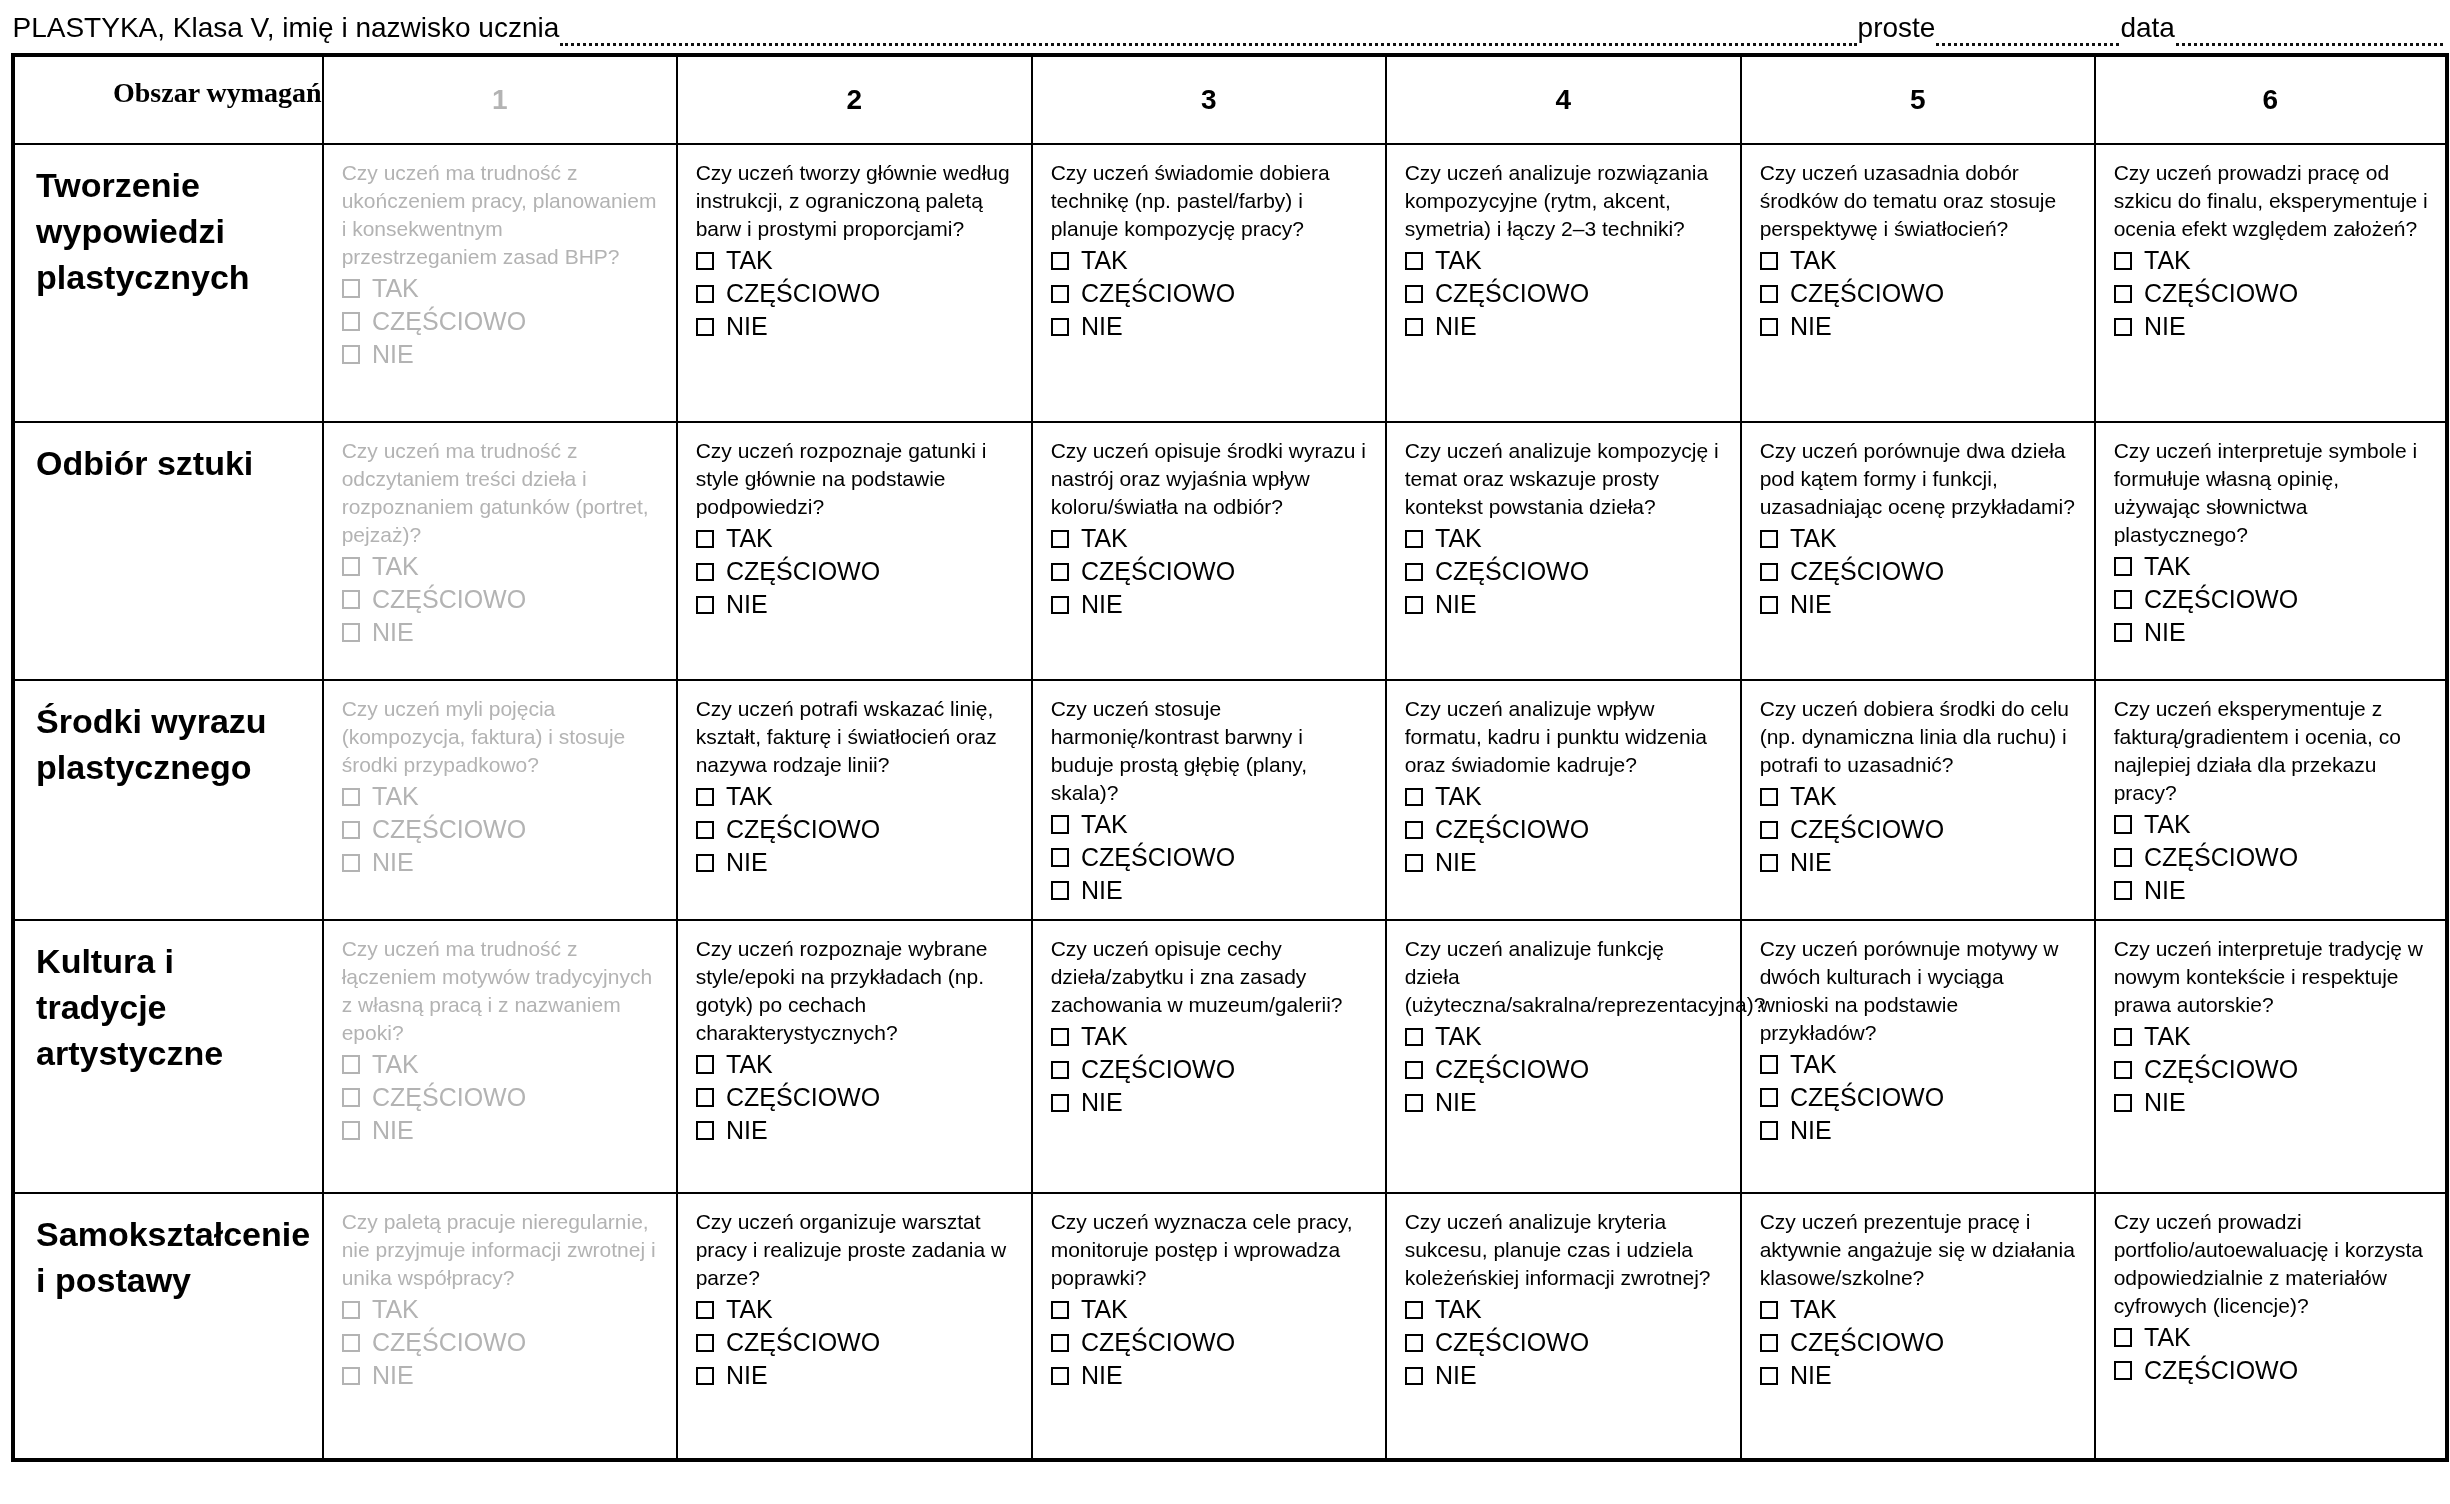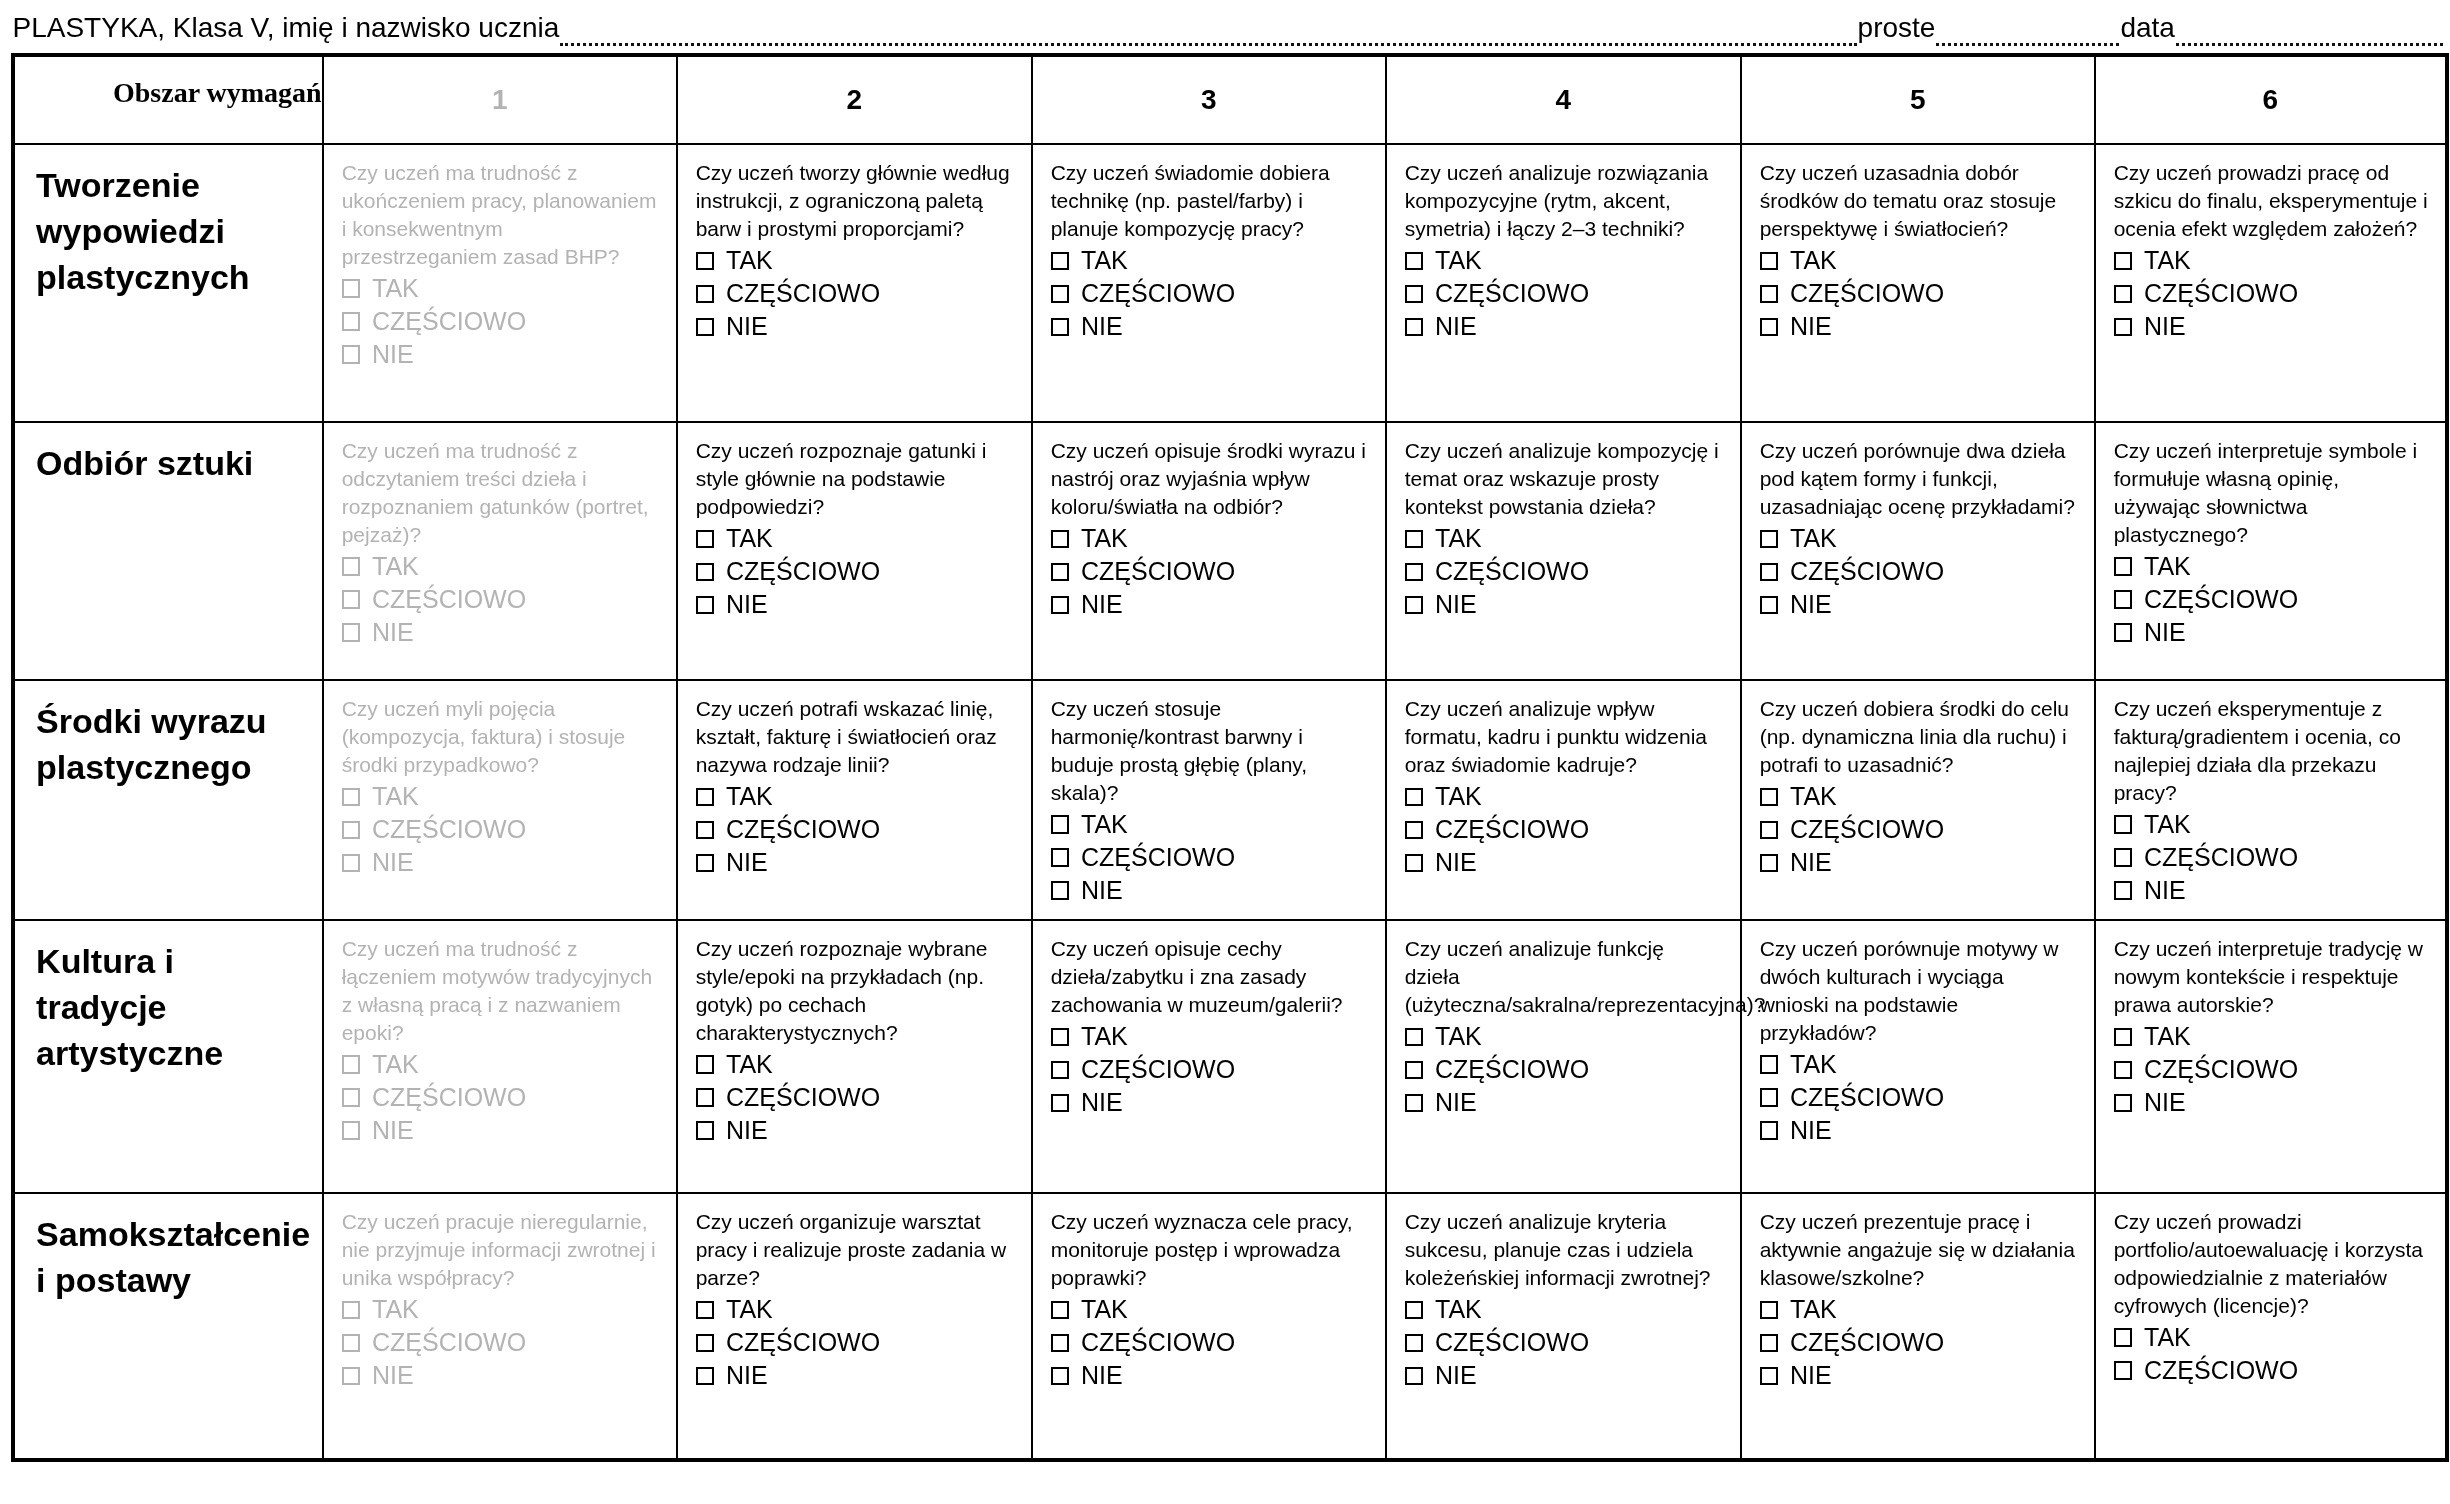--- a/index.html
+++ b/index.html
@@ -490,21 +490,21 @@
           </div>
           <div class="opt">
             <span class="cb"></span>
             <span>NIE</span>
           </div>
         </td>
       </tr>
       <tr>
         <th class="area">Samokształcenie i postawy</th>
         <td class="muted">
-          <div class="q">Czy uczeń pracuje nieregularnie, nie przyjmuje informacji zwrotnej i unika współpracy?</div>
+          <div class="q">Czy paletą pracuje nieregularnie, nie przyjmuje informacji zwrotnej i unika współpracy?</div>
           <div class="opt">
             <span class="cb"></span>
             <span>TAK</span>
           </div>
           <div class="opt">
             <span class="cb"></span>
             <span>CZĘŚCIOWO</span>
           </div>
           <div class="opt">
             <span class="cb"></span>

